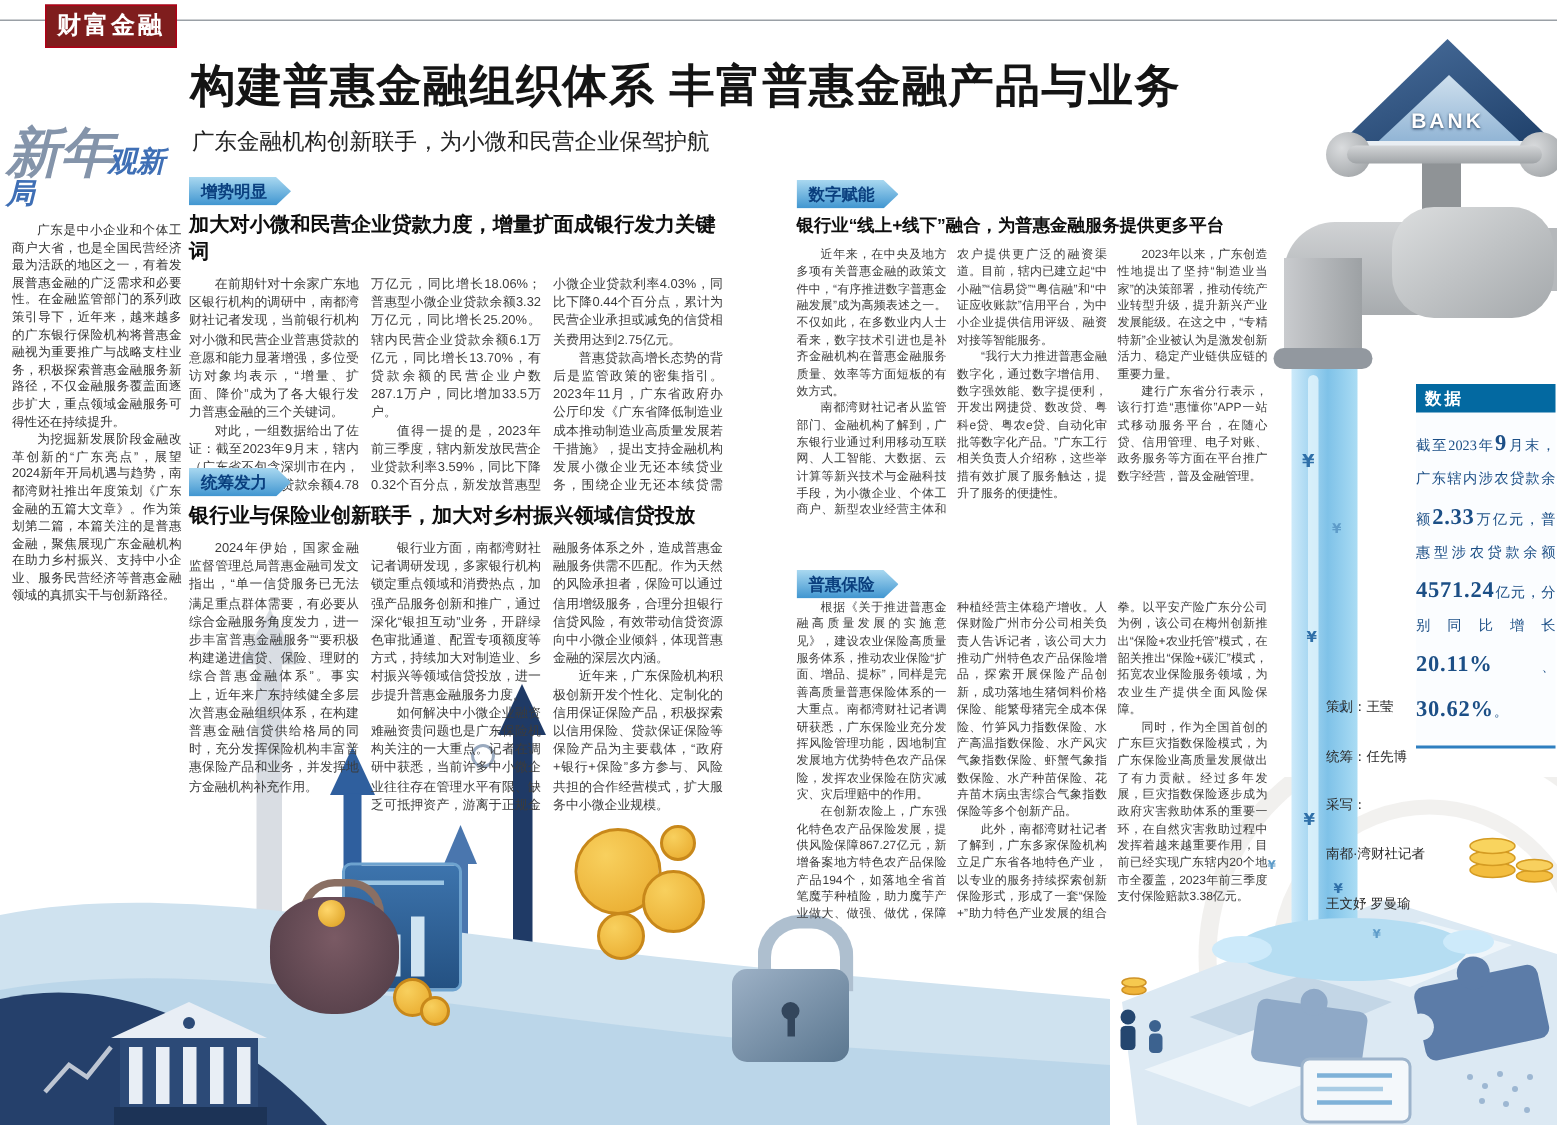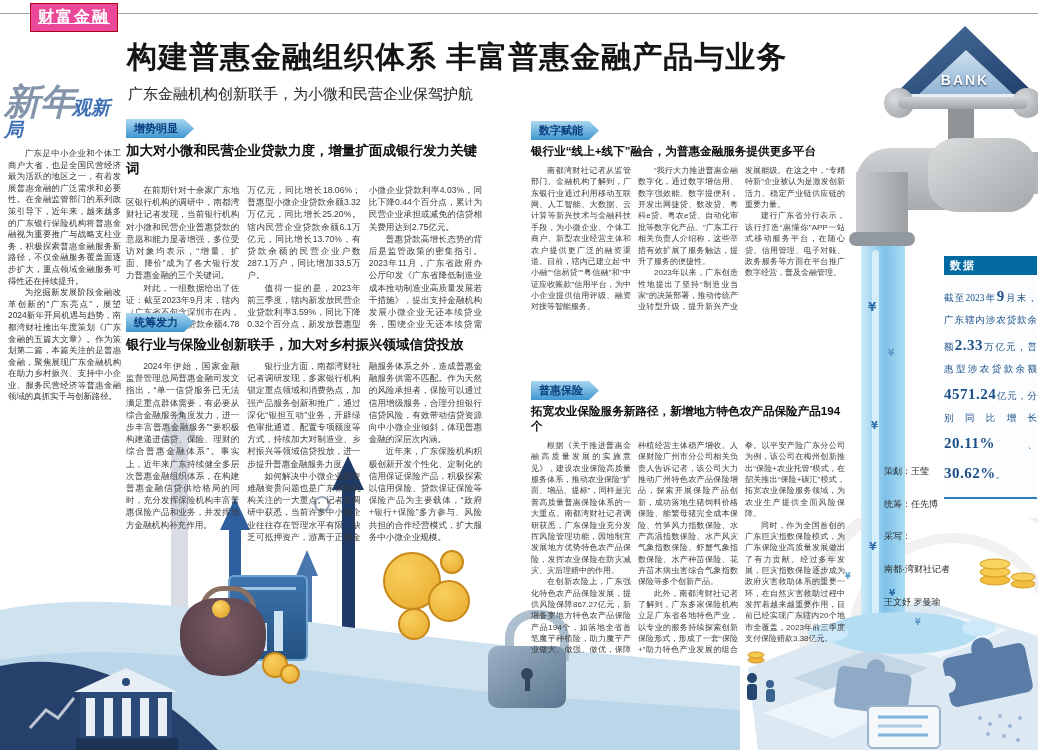--- a/index.html
+++ b/index.html
@@ -1,22 +1,22 @@
 <!DOCTYPE html>
 <html><head>
 <meta charset="utf-8">
 <style>
   html,body{margin:0;padding:0;background:#fff;}
   .page{position:relative;width:1038px;height:750px;background:#fff;overflow:hidden;
         font-family:"Liberation Sans",sans-serif;}
   .abs{position:absolute;}
   
   .top-rule{left:0;top:13px;width:1038px;height:1px;background:#9aa0a6;}
-  .masthead{left:30px;top:3px;background:#ec4899;color:#fff;font-size:16px;font-weight:bold;
-            letter-spacing:2px;padding:3px 7px;border:1px solid #b00016;z-index:6;text-decoration:underline;}
+  .masthead{left:30px;top:3px;background:#7f1d1d;color:#fff;font-size:16px;font-weight:bold;
+            letter-spacing:2px;padding:3px 7px;border:1px solid #b00016;z-index:6;}
   .dateline-wrap{right:8px;top:2px;display:flex;align-items:center;gap:5px;z-index:6;}
   .dateline{font-size:8px;color:#454545;}
   .edition-badge{background:#d8001c;color:#fff;font-size:7px;padding:1px 4px;}
   .pageno{font-size:14px;font-weight:bold;color:#000;letter-spacing:1px;}
   
   .main-title{left:127px;top:37px;width:740px;font-size:30px;font-weight:bold;color:#141414;
               letter-spacing:1px;z-index:5;}
   .main-sub{left:128px;top:85px;width:600px;font-size:15px;color:#232323;z-index:5;}
   
   .rail-logo{left:4px;top:84px;width:118px;height:60px;z-index:5;font-style:italic;line-height:1;}
@@ -139,30 +139,30 @@
         <p>银行业方面，南都湾财社记者调研发现，多家银行机构锁定重点领域和消费热点，加强产品服务创新和推广，通过深化“银担互动”业务，开辟绿色审批通道、配置专项额度等方式，持续加大对制造业、乡村振兴等领域信贷投放，进一步提升普惠金融服务力度。</p>
         <p>如何解决中小微企业融资难融资贵问题也是广东保险机构关注的一大重点。记者在调研中获悉，当前许多中小微企业往往存在管理水平有限、缺乏可抵押资产，游离于正规金融服务体系之外，造成普惠金融服务供需不匹配。作为天然的风险承担者，保险可以通过信用增级服务，合理分担银行信贷风险，有效带动信贷资源向中小微企业倾斜，体现普惠金融的深层次内涵。</p>
         <p>近年来，广东保险机构积极创新开发个性化、定制化的信用保证保险产品，积极探索以信用保险、贷款保证保险等保险产品为主要载体，“政府+银行+保险”多方参与、风险共担的合作经营模式，扩大服务中小微企业规模。</p>
       </div>
   </div>
 
   <div class="section s3 small-head">
     <span class="badge">数字赋能</span>
     <div class="sec-head">银行业“线上+线下”融合，为普惠金融服务提供更多平台</div>
     <div class="cols">
+        <p>近年来，在中央及地方多项有关普惠金融的政策文件中，“有序推进数字普惠金融发展”成为高频表述之一。不仅如此，在多数业内人士看来，数字技术引进也是补齐金融机构在普惠金融服务质量、效率等方面短板的有效方式。</p>
         <p>南都湾财社记者从监管部门、金融机构了解到，广东银行业通过利用移动互联网、人工智能、大数据、云计算等新兴技术与金融科技手段，为小微企业、个体工商户、新型农业经营主体和农户提供更广泛的融资渠道。目前，辖内已建立起“中小融”“信易贷”“粤信融”和“中证应收账款”信用平台，为中小企业提供信用评级、融资对接等智能服务。</p>
         <p>“我行大力推进普惠金融数字化，通过数字增信用、数字强效能、数字提便利，开发出网捷贷、数改贷、粤科e贷、粤农e贷、自动化审批等数字化产品。”广东工行相关负责人介绍称，这些举措有效扩展了服务触达，提升了服务的便捷性。</p>
         <p>2023年以来，广东创造性地提出了坚持“制造业当家”的决策部署，推动传统产业转型升级，提升新兴产业发展能级。在这之中，“专精特新”企业被认为是激发创新活力、稳定产业链供应链的重要力量。</p>
         <p>建行广东省分行表示，该行打造“惠懂你”APP一站式移动服务平台，在随心贷、信用管理、电子对账、政务服务等方面在平台推广数字经营，普及金融管理。</p>
       </div>
   </div>
 
   <div class="section s4 small-head">
     <span class="badge">普惠保险</span>
-    <div class="sec-head">拓宽农业保险服务新路径，新增地方特色农产品保险产品194个</div>
     <div class="cols">
         <p>根据《关于推进普惠金融高质量发展的实施意见》，建设农业保险高质量服务体系，推动农业保险“扩面、增品、提标”，同样是完善高质量普惠保险体系的一大重点。南都湾财社记者调研获悉，广东保险业充分发挥风险管理功能，因地制宜发展地方优势特色农产品保险，发挥农业保险在防灾减灾、灾后理赔中的作用。</p>
         <p>在创新农险上，广东强化特色农产品保险发展，提供风险保障867.27亿元，新增备案地方特色农产品保险产品194个，如落地全省首笔魔芋种植险，助力魔芋产业做大、做强、做优，保障种植经营主体稳产增收。人保财险广州市分公司相关负责人告诉记者，该公司大力推动广州特色农产品保险增品，探索开展保险产品创新，成功落地生猪饲料价格保险、能繁母猪完全成本保险、竹笋风力指数保险、水产高温指数保险、水产风灾气象指数保险、虾蟹气象指数保险、水产种苗保险、花卉苗木病虫害综合气象指数保险等多个创新产品。</p>
         <p>此外，南都湾财社记者了解到，广东多家保险机构立足广东省各地特色产业，以专业的服务持续探索创新保险形式，形成了一套“保险+”助力特色产业发展的组合拳。以平安产险广东分公司为例，该公司在梅州创新推出“保险+农业托管”模式，在韶关推出“保险+碳汇”模式，拓宽农业保险服务领域，为农业生产提供全面风险保障。</p>
         <p>同时，作为全国首创的广东巨灾指数保险模式，为广东保险业高质量发展做出了有力贡献。经过多年发展，巨灾指数保险逐步成为政府灾害救助体系的重要一环，在自然灾害救助过程中发挥着越来越重要作用，目前已经实现广东辖内20个地市全覆盖，2023年前三季度支付保险赔款3.38亿元。</p>
       </div>
   </div>
 
   <div class="abs data-box">
     <div class="data-title">数据</div>

